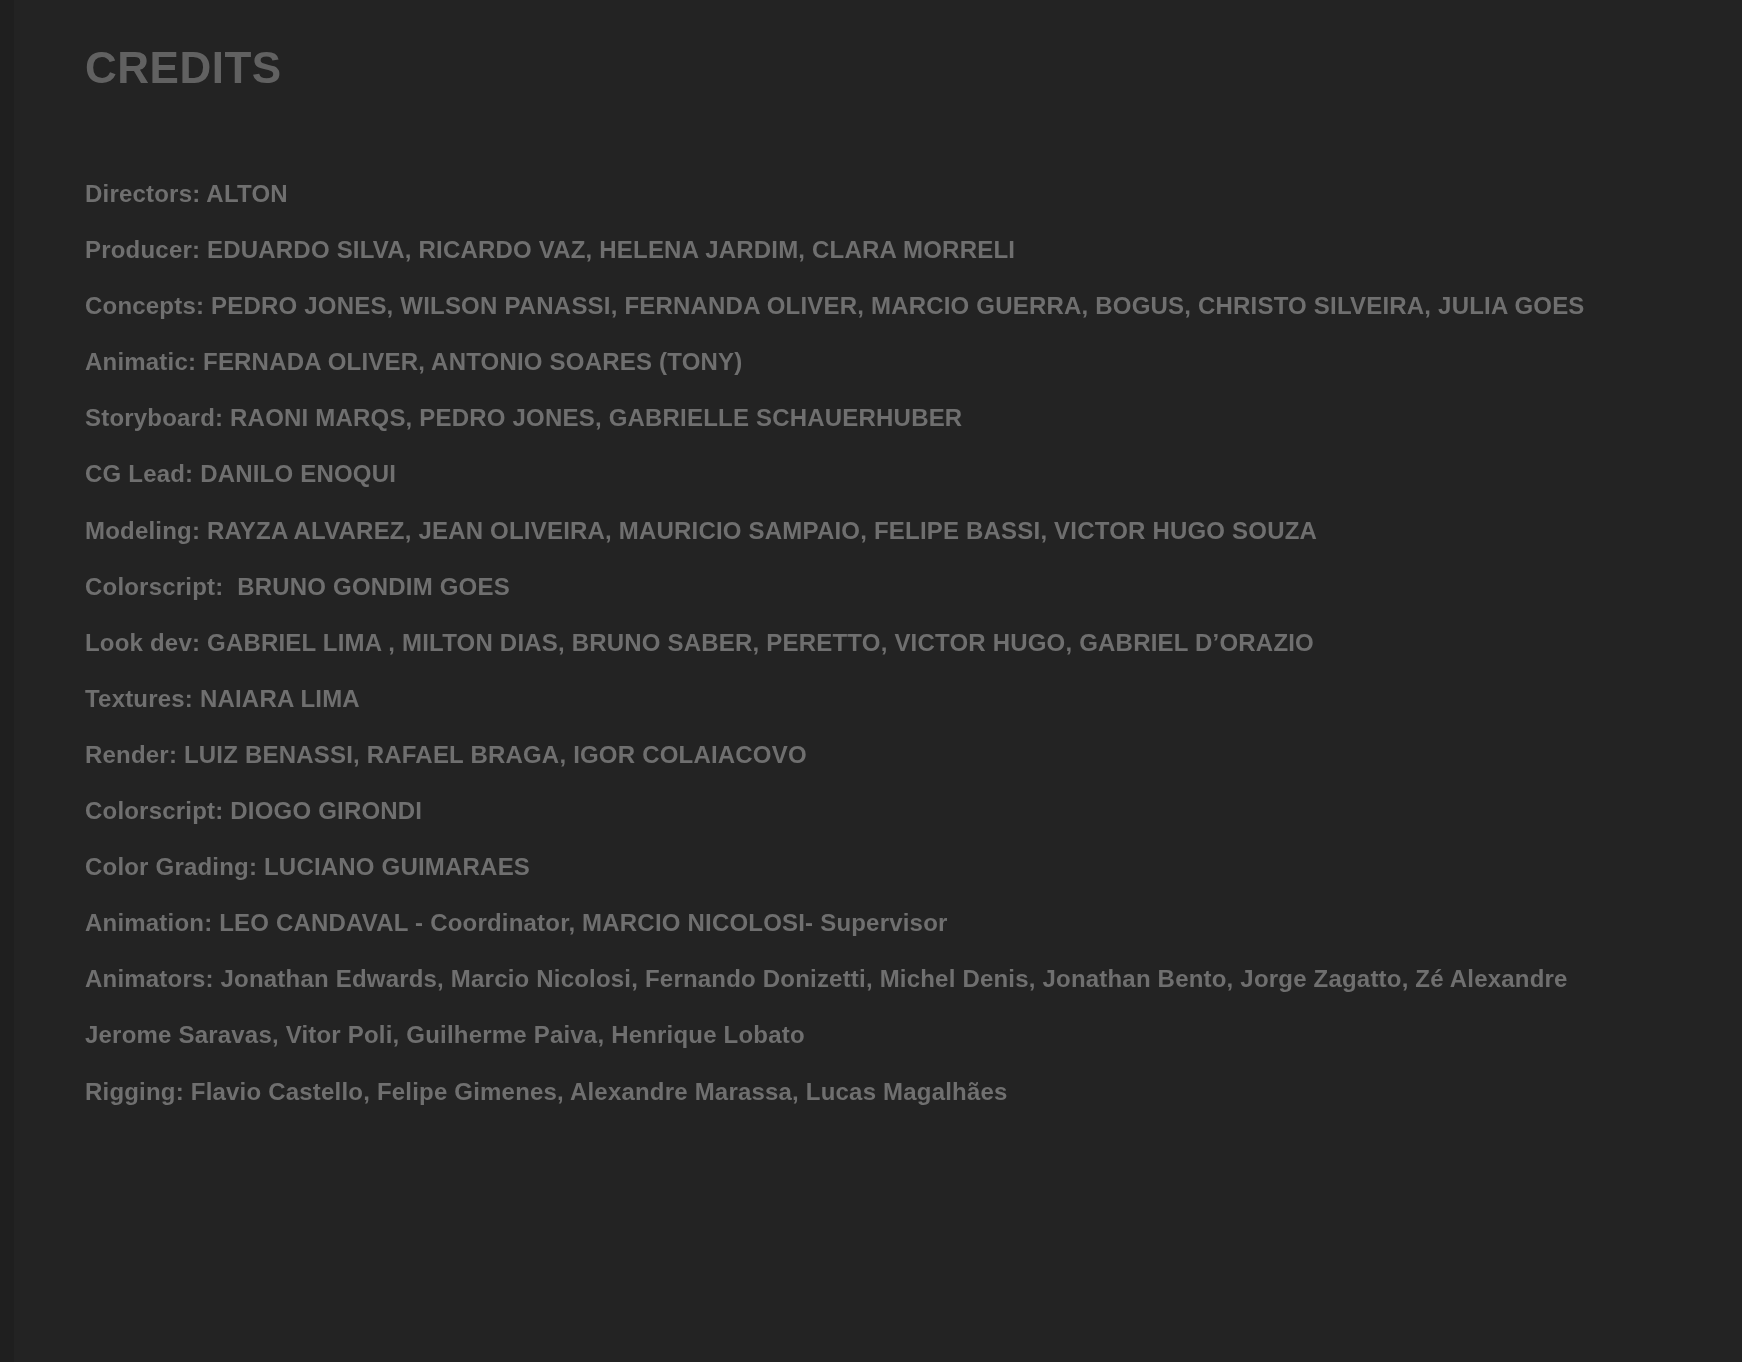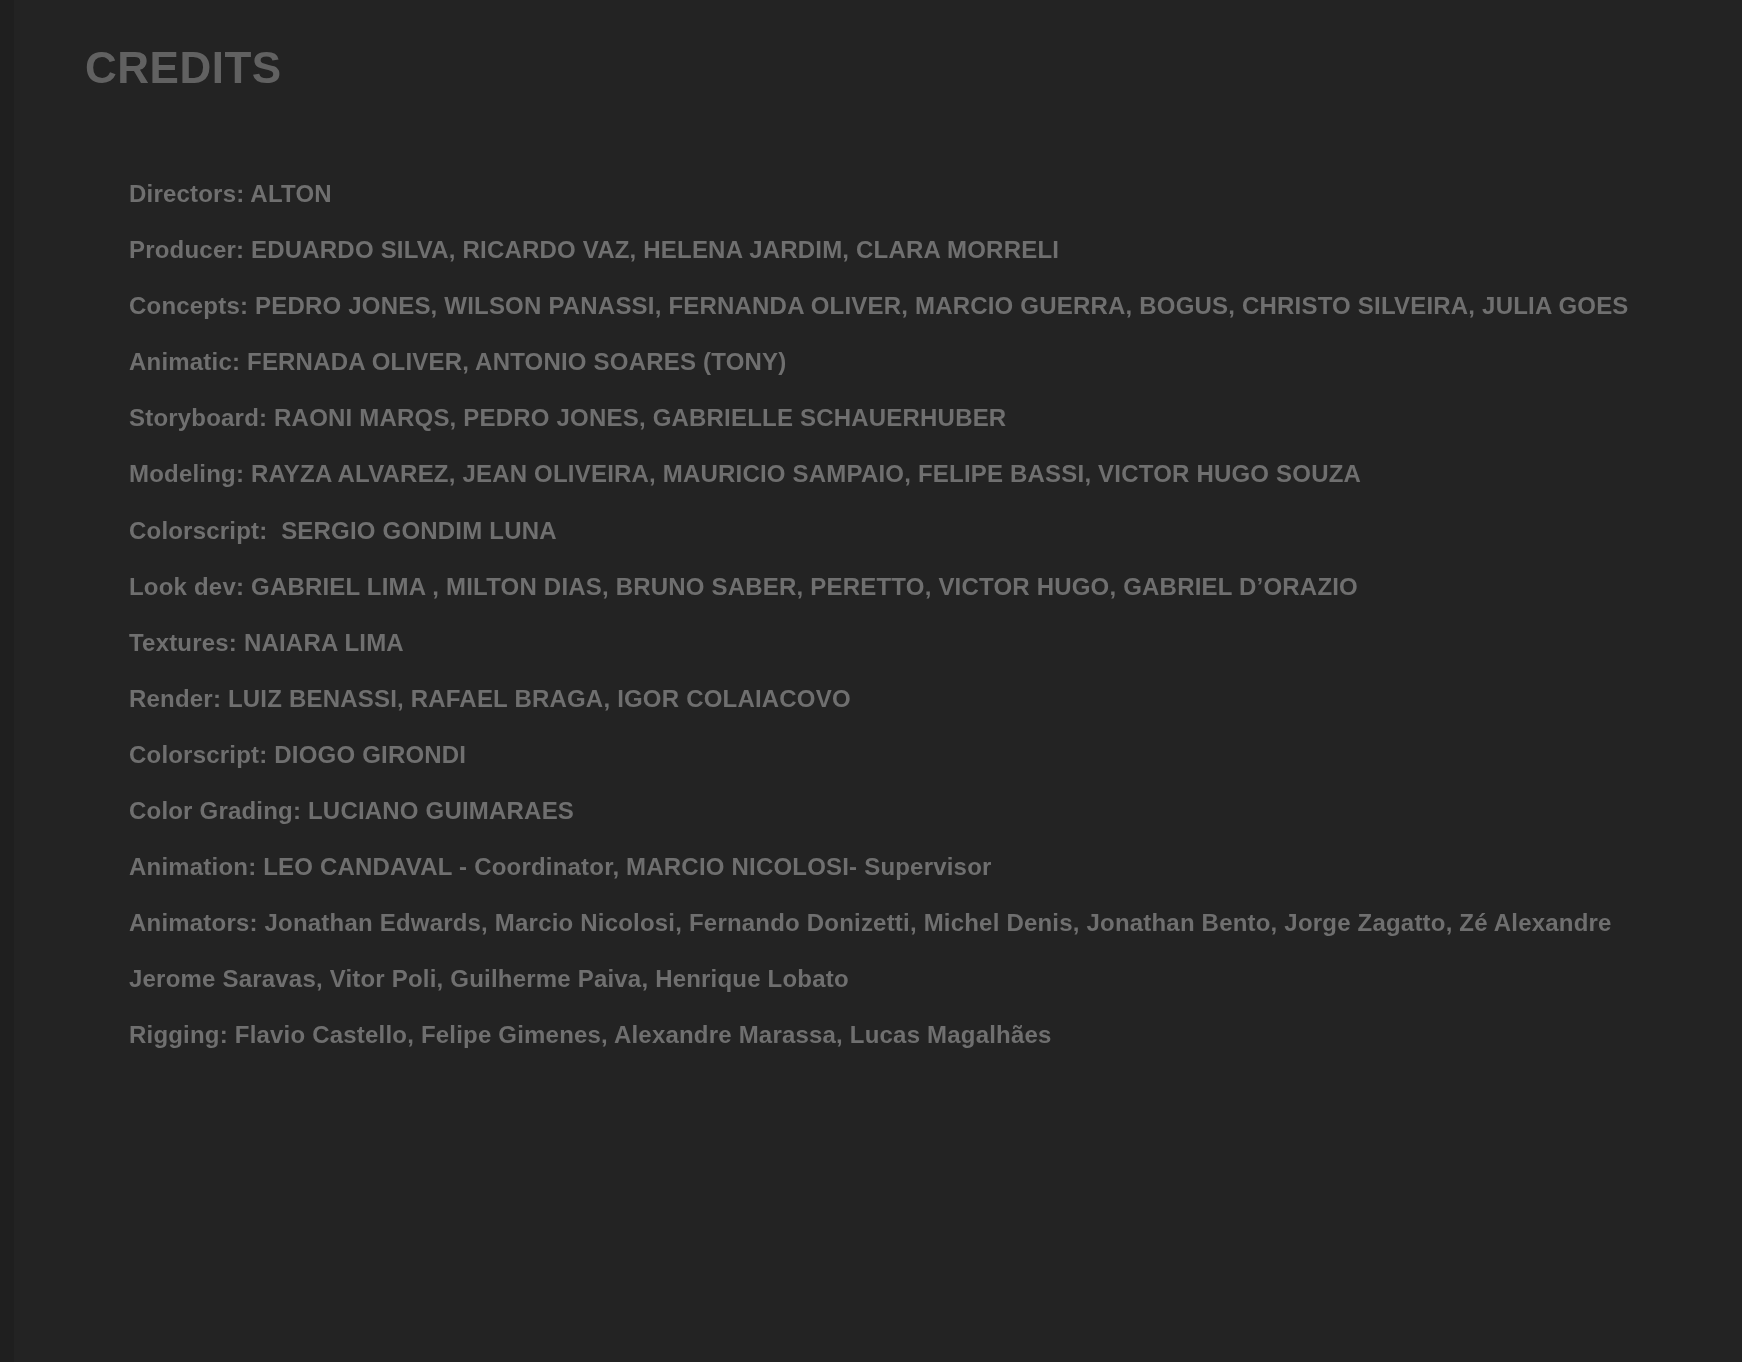--- a/index.html
+++ b/index.html
@@ -39,37 +39,37 @@
     left: 85px;
     top: 166px;
     right: 50px;
     font-size: 24px;
     line-height: 56.1px;
     color: #6f6f6f;
   }
   .credit-line {
     white-space: pre-wrap; 
     letter-spacing: 0.2px;
-    margin-left: 44px;
   }
 </style>
 </head>
 <body>
 
 <div class="screen">
   <div class="edge-shade"></div>
   <div class="page-title">CREDITS</div>
   <div class="credits">
       <div class="credit-line">Directors: ALTON</div>
       <div class="credit-line">Producer: EDUARDO SILVA, RICARDO VAZ, HELENA JARDIM, CLARA MORRELI</div>
       <div class="credit-line">Concepts: PEDRO JONES, WILSON PANASSI, FERNANDA OLIVER, MARCIO GUERRA, BOGUS, CHRISTO SILVEIRA, JULIA GOES</div>
       <div class="credit-line">Animatic: FERNADA OLIVER, ANTONIO SOARES (TONY)</div>
       <div class="credit-line">Storyboard: RAONI MARQS, PEDRO JONES, GABRIELLE SCHAUERHUBER</div>
+      <div class="credit-line">CG Lead: DANILO ENOQUI</div>
       <div class="credit-line">Modeling: RAYZA ALVAREZ, JEAN OLIVEIRA, MAURICIO SAMPAIO, FELIPE BASSI, VICTOR HUGO SOUZA</div>
-      <div class="credit-line">Colorscript:  SERGIO GONDIM LUNA</div>
+      <div class="credit-line">Colorscript:  BRUNO GONDIM GOES</div>
       <div class="credit-line">Look dev: GABRIEL LIMA , MILTON DIAS, BRUNO SABER, PERETTO, VICTOR HUGO, GABRIEL D’ORAZIO</div>
       <div class="credit-line">Textures: NAIARA LIMA</div>
       <div class="credit-line">Render: LUIZ BENASSI, RAFAEL BRAGA, IGOR COLAIACOVO</div>
       <div class="credit-line">Colorscript: DIOGO GIRONDI</div>
       <div class="credit-line">Color Grading: LUCIANO GUIMARAES</div>
       <div class="credit-line">Animation: LEO CANDAVAL - Coordinator, MARCIO NICOLOSI- Supervisor</div>
       <div class="credit-line">Animators: Jonathan Edwards, Marcio Nicolosi, Fernando Donizetti, Michel Denis, Jonathan Bento, Jorge Zagatto, Zé Alexandre</div>
       <div class="credit-line">Jerome Saravas, Vitor Poli, Guilherme Paiva, Henrique Lobato</div>
       <div class="credit-line">Rigging: Flavio Castello, Felipe Gimenes, Alexandre Marassa, Lucas Magalhães</div>
     </div>

